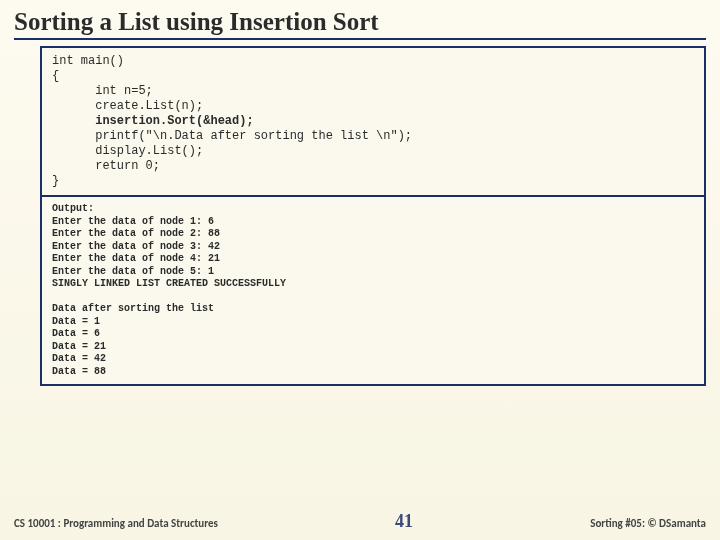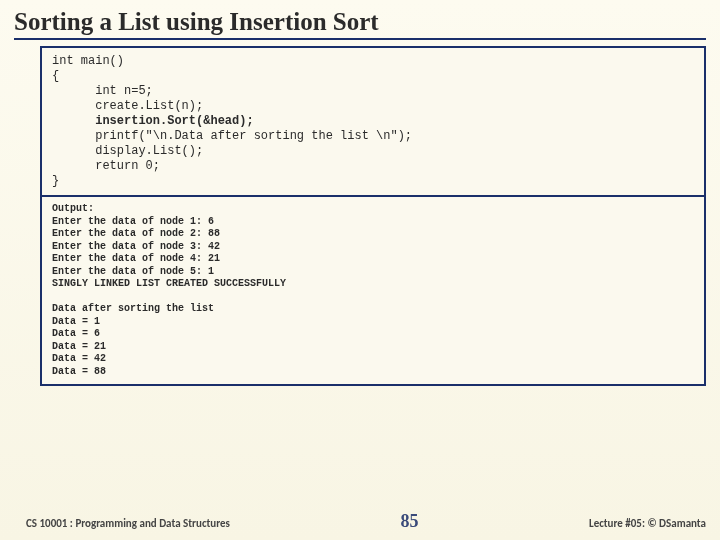--- a/index.html
+++ b/index.html
@@ -53,21 +53,20 @@
     left: 14px;
     right: 14px;
     bottom: 8px;
     display: flex;
     justify-content: space-between;
     align-items: baseline;
     font-family: Calibri, Arial, sans-serif;
     font-size: 11px;
     color: #444;
     font-weight: bold;
-    margin-left: 12px;
   }
   .footer .pagenum {
     font-family: Constantia, Georgia, serif;
     font-size: 18px;
     color: #3a4a7a;
   }
 </style>
 </head>
 <body>
 
@@ -95,17 +94,17 @@
 <span></span>
 <span>Data after sorting the list</span>
 <span>Data = 1</span>
 <span>Data = 6</span>
 <span>Data = 21</span>
 <span>Data = 42</span>
 <span>Data = 88</span></div>
 
   <div class="footer">
     <span>CS 10001 : Programming and Data Structures</span>
-    <span class="pagenum">85</span>
-    <span>Lecture #05: © DSamanta</span>
+    <span class="pagenum">41</span>
+    <span>Sorting #05: © DSamanta</span>
   </div>
 
 </div>
 
 </body></html>

